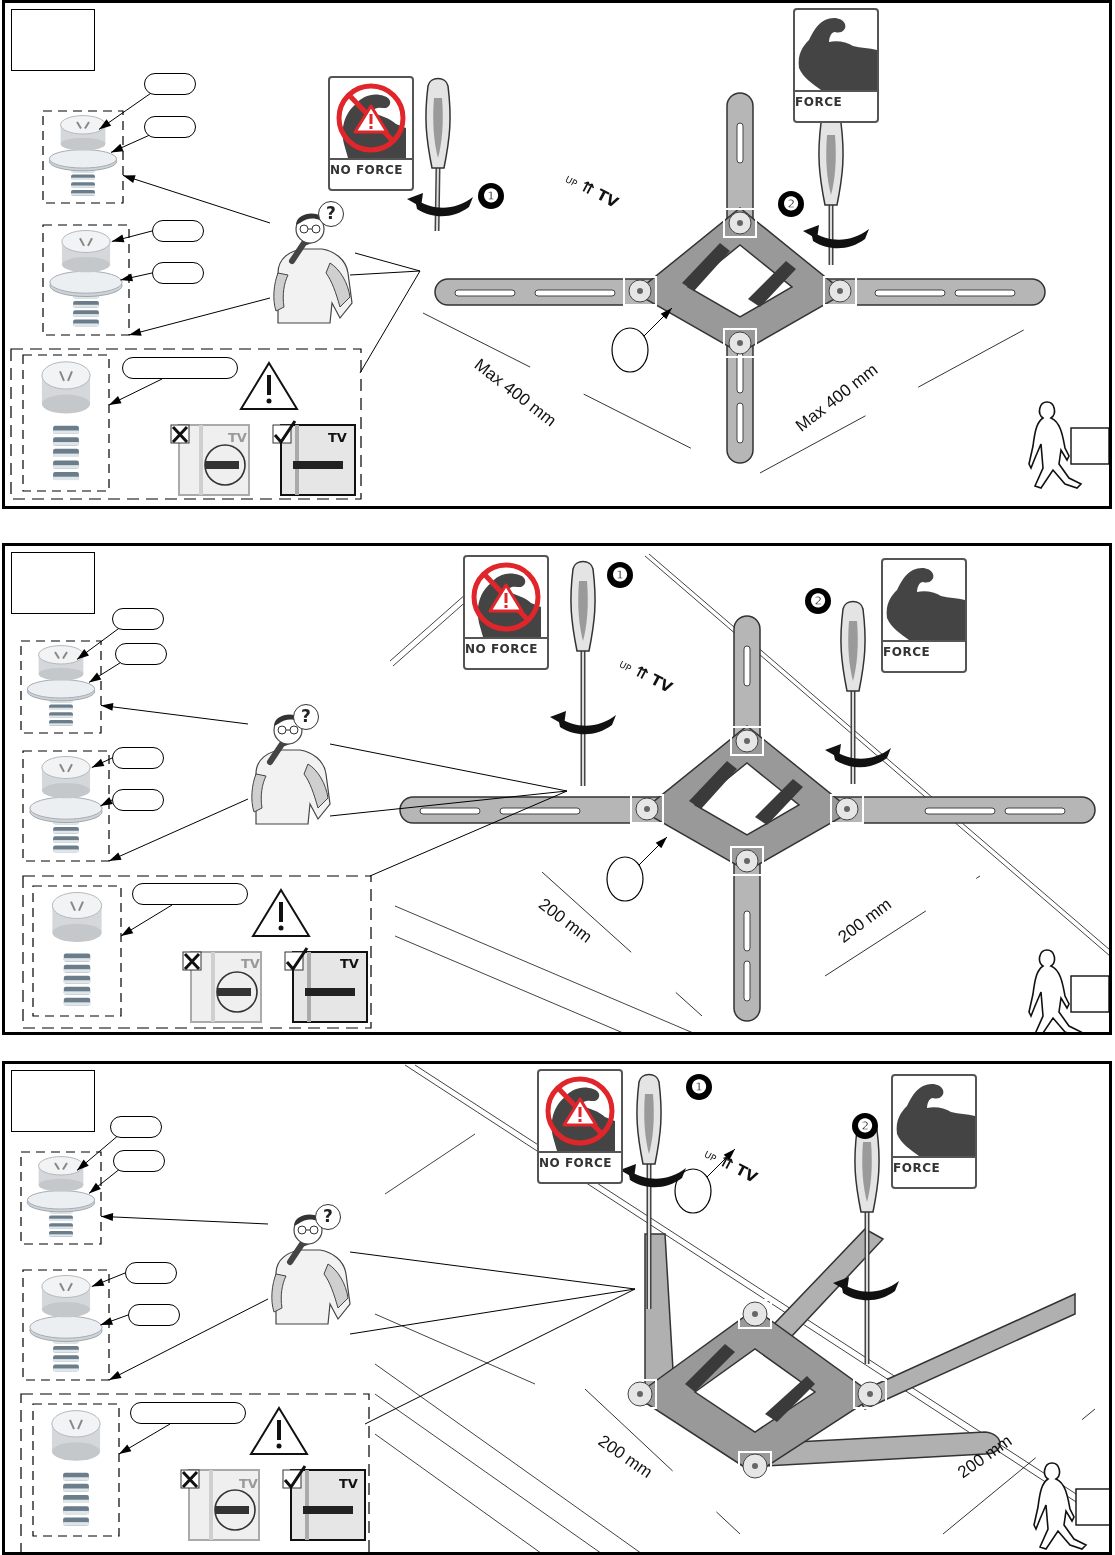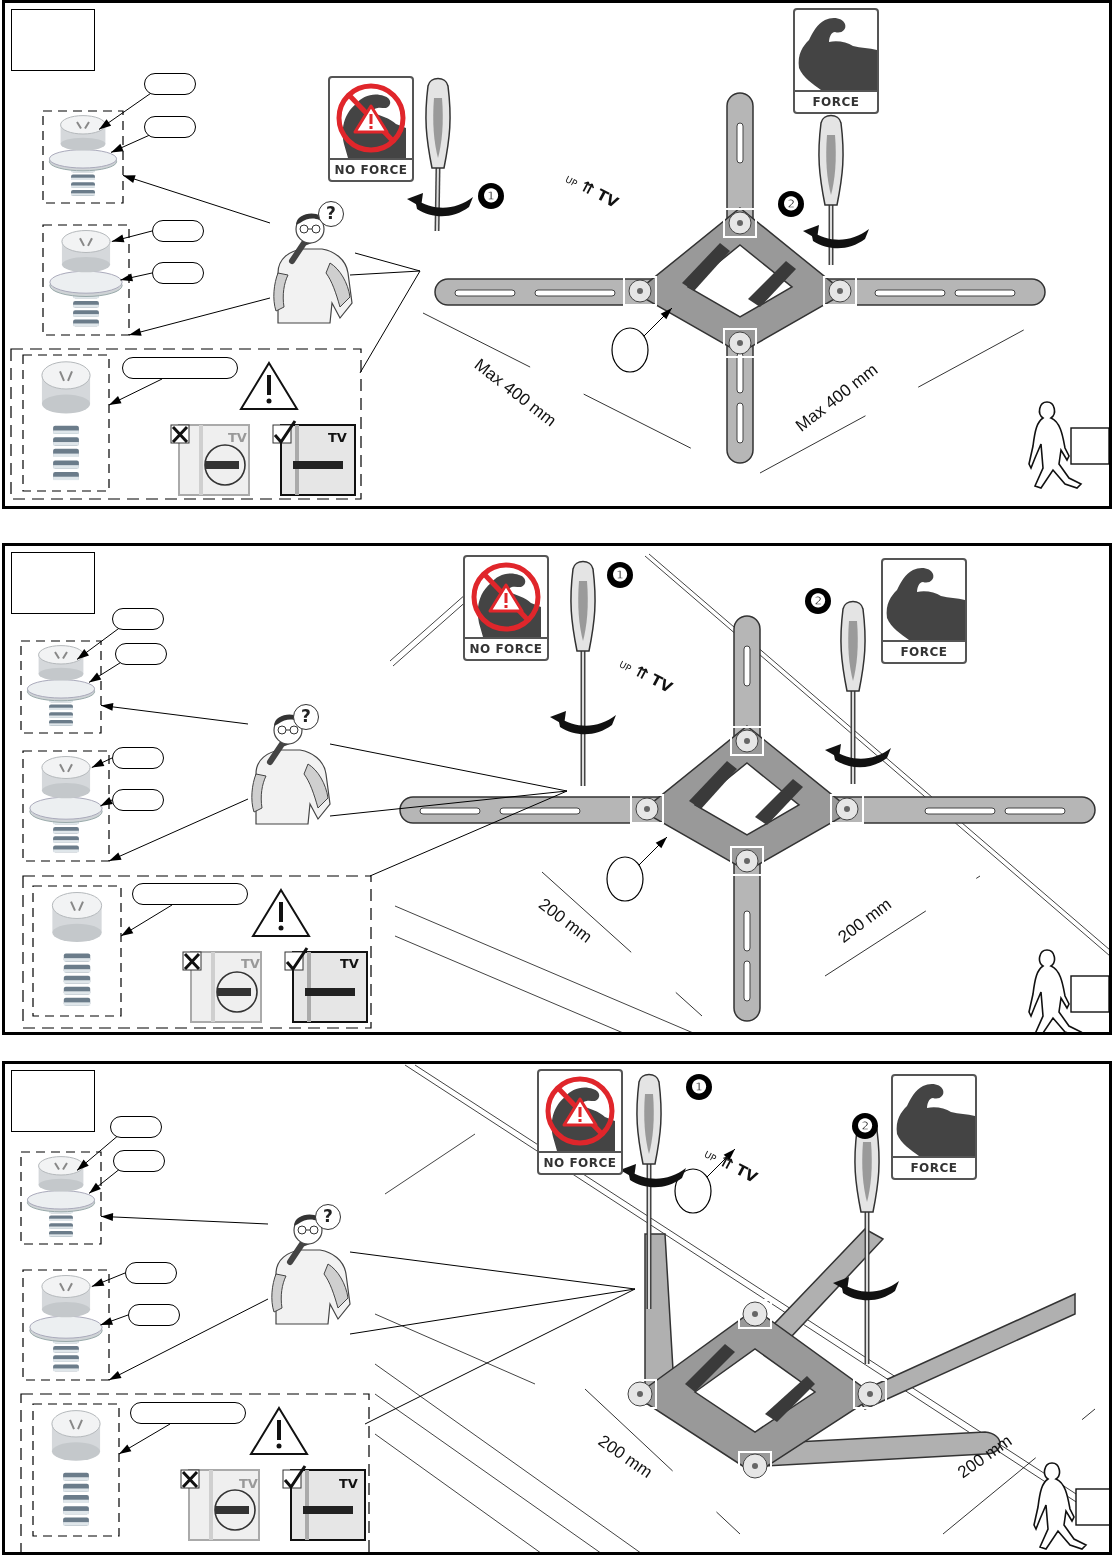--- a/index.html
+++ b/index.html
@@ -9,21 +9,21 @@
   .panel { position: absolute; left: 2px; width: 1110px; border: 3px solid #000; background: #fff; overflow: hidden; }
   .panel svg.art { position: absolute; left: 0; top: 0; }
 
   .step-box { position: absolute; left: 6px; top: 6px; width: 84px; height: 62px; border: 1.5px solid #000; background: #fff; }
 
   .callout { position: absolute; border: 1.3px solid #000; border-radius: 14px; background: #fff; height: 22px; width: 52px; font-size: 11px; text-align: center; line-height: 20px; }
   .callout.wide { width: 116px; }
 
   .sign { position: absolute; width: 86px; border: 2px solid #555; border-radius: 4px; background: #fff; overflow: hidden; }
   .sign .pic { height: 80px; position: relative; }
-  .sign .lbl { border-top: 2px solid #555; height: 22px; font-family: "DejaVu Sans", sans-serif; font-size: 12px; font-weight: bold; letter-spacing: 0.5px; color: #333; text-align: center; line-height: 20px; }
+  .sign .lbl { border-top: 2px solid #555; height: 31px; font-family: "DejaVu Sans", sans-serif; font-size: 12px; font-weight: bold; letter-spacing: 0.5px; color: #333; line-height: 20px; }
 
   .dim { position: absolute; font-family: "Liberation Sans", sans-serif; font-size: 17px; color: #111; white-space: nowrap; transform-origin: center center; }
 
   .num-badge { position: absolute; width: 26px; height: 26px; border-radius: 50%; background: #000; color: #fff; font-family: "DejaVu Serif", serif; font-weight: bold; font-size: 18px; text-align: center; line-height: 26px; }
 
   .updir { position: absolute; font-family: "DejaVu Sans", sans-serif; font-size: 15px; font-weight: bold; transform: rotate(28deg); transform-origin: left top; }
   .updir .up { font-size: 9px; font-weight: normal; }
 
   .tv-label { position: absolute; font-family: "DejaVu Sans", sans-serif; font-weight: bold; font-size: 13px; }
 

